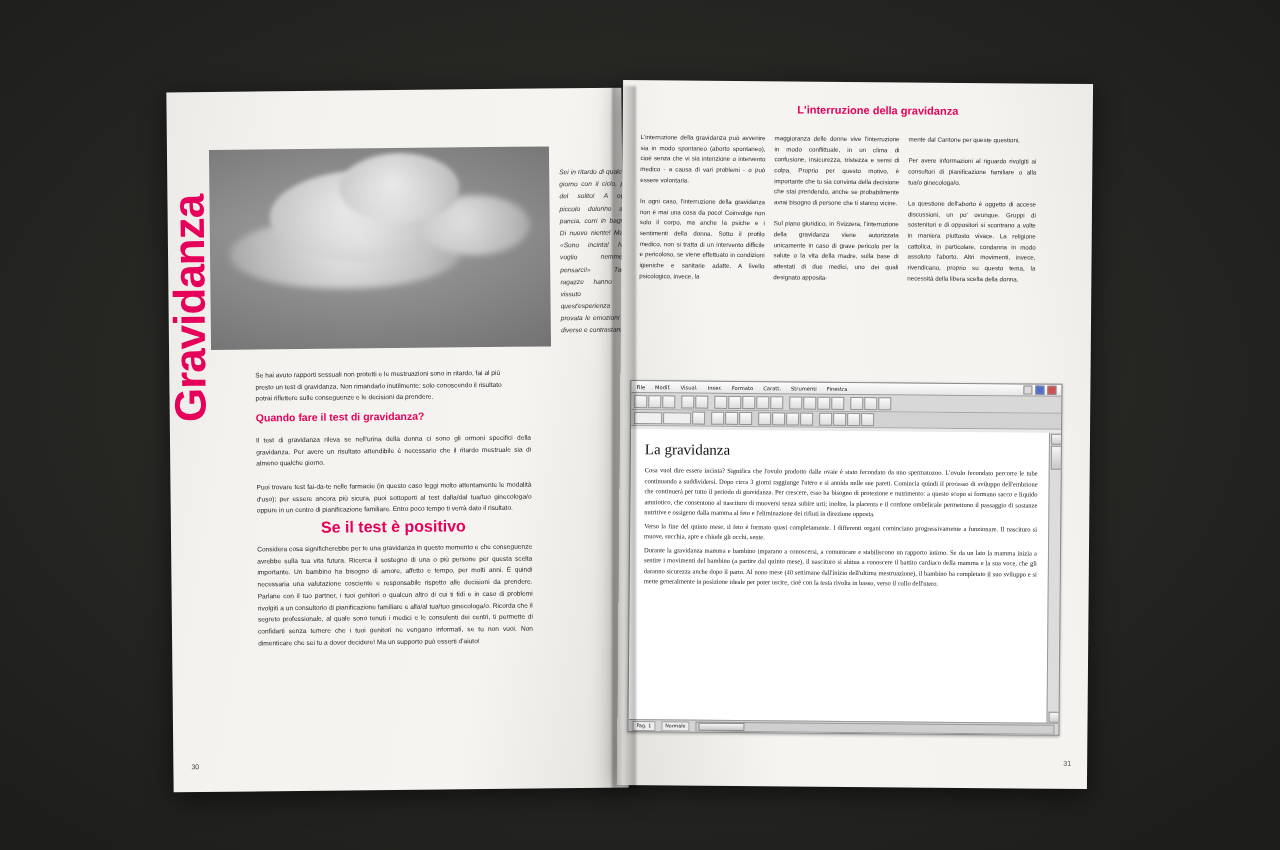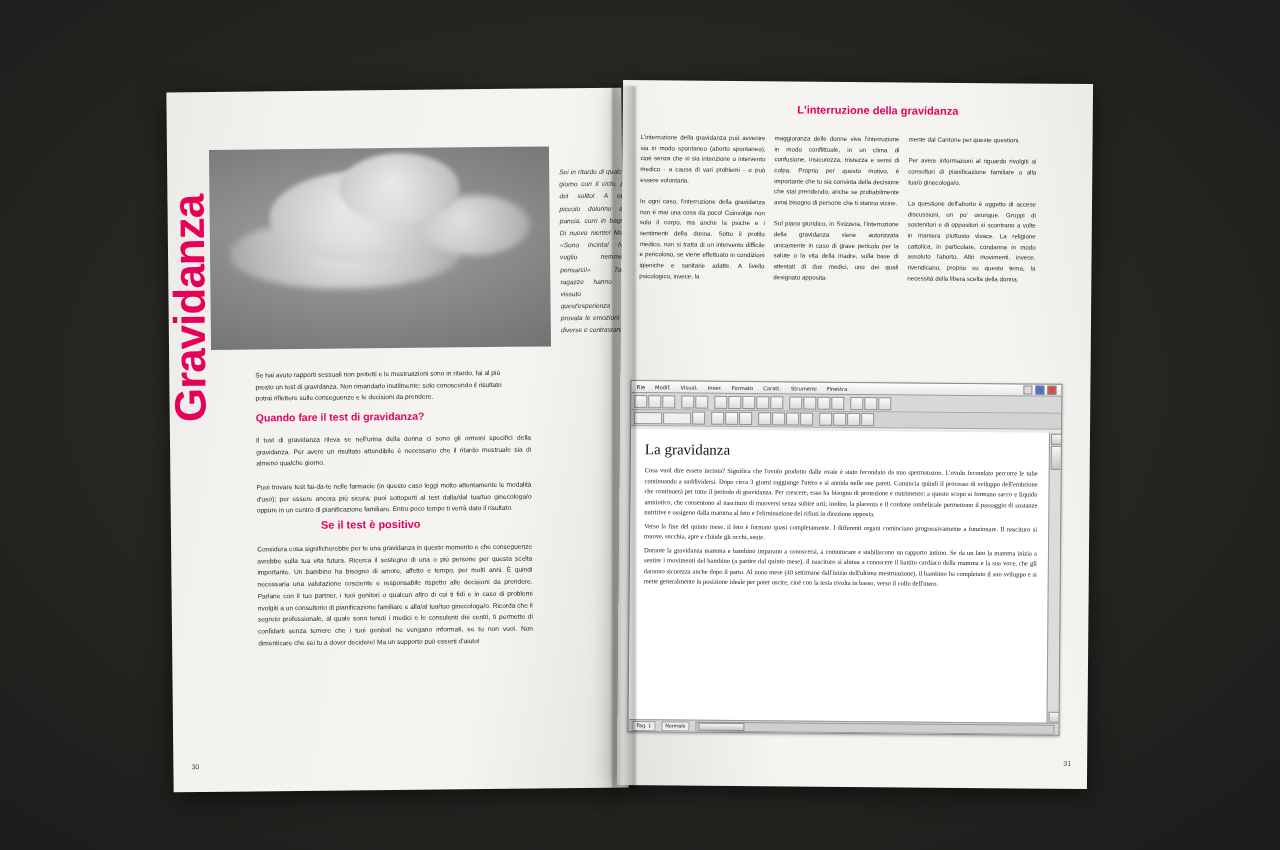--- a/index.html
+++ b/index.html
@@ -38,21 +38,21 @@
   .cloud-photo .c4{position:absolute;left:210px;top:48px;width:110px;height:60px;border-radius:50%;
      background:radial-gradient(circle at 40% 40%,#efefef,#cacaca 70%,#b0b0b0 100%);filter:blur(3px);}
   .cloud-photo .haze{position:absolute;inset:0;background:radial-gradient(ellipse at 45% 45%,rgba(255,255,255,.10),rgba(0,0,0,.18));}
 
   .pullquote{position:absolute;left:392px;top:78px;width:70px;
      font-style:italic;font-size:6.6px;line-height:1.85;color:#333;text-align:justify;}
   .lead-para{position:absolute;left:86px;top:278px;width:250px;font-size:6.6px;line-height:1.75;color:#2b2b2b;text-align:left;}
   .h-pink{color:#e6005a;font-weight:bold;}
   .h1-left{position:absolute;left:86px;top:320px;width:290px;font-size:10.5px;}
   .body-1{position:absolute;left:86px;top:343px;width:275px;font-size:6.6px;line-height:1.78;color:#2b2b2b;text-align:justify;}
-  .h2-left{position:absolute;left:150px;top:428px;font-size:11px;}
+  .h2-left{position:absolute;left:150px;top:428px;font-size:16px;}
   .body-2{position:absolute;left:86px;top:452px;width:275px;font-size:6.6px;line-height:1.78;color:#2b2b2b;text-align:justify;}
   .folio-left{position:absolute;left:18px;bottom:22px;font-size:7px;color:#444;}
 
   
   .h-right{position:absolute;left:90px;top:22px;width:330px;text-align:center;font-size:11px;}
   .col{position:absolute;top:52px;font-size:6.2px;line-height:1.72;color:#2b2b2b;text-align:justify;}
   .col-a{left:18px;width:125px;}
   .col-b{left:152px;width:125px;}
   .col-c{left:286px;width:128px;}
   .folio-right{position:absolute;right:16px;bottom:22px;font-size:7px;color:#444;}

